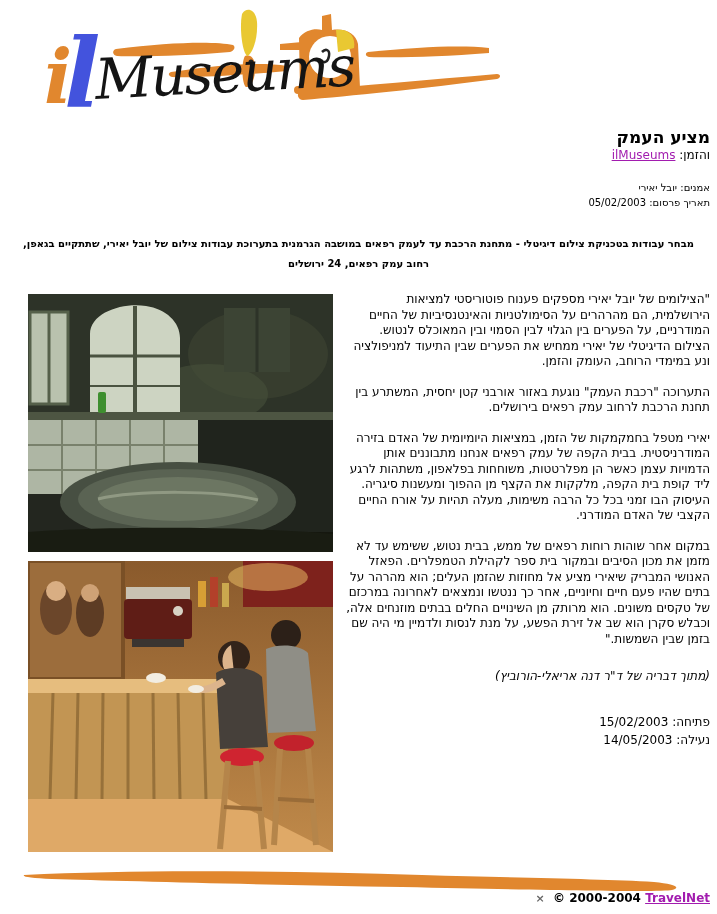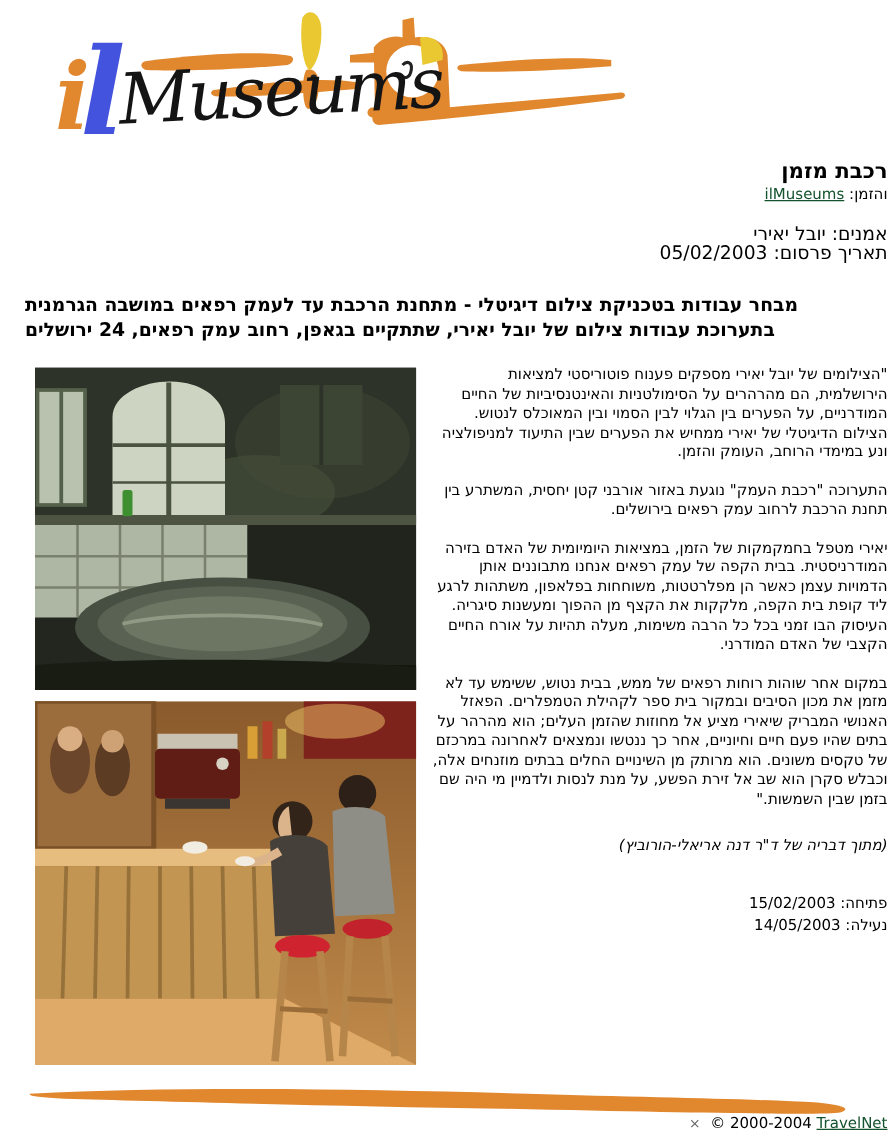--- a/index.html
+++ b/index.html
@@ -2,35 +2,35 @@
 <html lang="he"><head>
 <meta charset="utf-8">
 <style>
   html,body{margin:0;padding:0;background:#fff;}
   .page{position:relative;width:717px;height:914px;background:#fff;overflow:hidden;
         font-family:"DejaVu Sans",sans-serif;color:#000;}
   .logo-wrap{position:absolute;left:0;top:0;width:717px;height:126px;cursor:pointer;}
   .title-block{position:absolute;right:7px;top:128px;text-align:right;direction:rtl;}
   .page-title{font-size:17px;font-weight:bold;margin:0;line-height:19px;}
   .source-line{font-size:12px;margin-top:1px;}
-  .link{color:#14532d;text-decoration:underline;cursor:pointer;}
+  .link{color:#a21caf;text-decoration:underline;cursor:pointer;}
   .meta-block{position:absolute;right:7px;top:180px;text-align:right;direction:rtl;
-              font-size:15px;line-height:15px;}
-  .intro{position:absolute;left:20px;right:20px;top:234px;direction:rtl;text-align:left;
-         font-weight:bold;font-size:15px;line-height:20px;}
+              font-size:10px;line-height:15px;}
+  .intro{position:absolute;left:20px;right:20px;top:234px;direction:rtl;text-align:center;
+         font-weight:bold;font-size:10px;line-height:20px;}
   .photos{position:absolute;left:28px;top:294px;width:305px;}
   .photo{display:block;width:305px;margin:0 0 9px 0;line-height:0;}
   .article{position:absolute;left:345px;right:7px;top:292px;direction:rtl;text-align:right;
            font-size:12px;line-height:15.5px;}
   .article p{margin:0 0 15px 0;}
   .attribution{font-style:italic;margin-top:22px;}
   .dates{position:absolute;right:7px;top:713px;direction:rtl;text-align:right;
          font-size:12px;line-height:18px;}
   .footer-brush{position:absolute;left:22px;top:866px;width:672px;height:28px;line-height:0;}
-  .copyright{position:absolute;right:7px;top:891px;font-size:12px;direction:ltr;text-align:center;}
+  .copyright{position:absolute;right:7px;top:891px;font-size:12px;direction:ltr;text-align:center;font-weight:bold;}
   .copyright .marker{color:#666;font-size:11px;margin-right:4px;}
   svg text.logo-script{letter-spacing:-2px;}
 </style>
 </head>
 <body>
 
 <div class="page">
 
   <div class="logo-wrap">
     <svg width="717" height="126" viewBox="0 0 717 126">
@@ -51,21 +51,21 @@
       <circle cx="251" cy="62" r="2.5" fill="#222222"></circle>
       <path d="M322,52 C326,48 330,50 329,56 C328,62 324,64 321,60" stroke="#222222" stroke-width="2.5" fill="none"></path>
 
       <text x="44" y="103" font-size="74" fill="#E1872E" font-family="'DejaVu Serif',serif" font-style="italic" font-weight="bold">i</text>
       <text x="64" y="107" font-size="96" fill="#4353DD" font-family="'DejaVu Serif',serif" font-style="italic" font-weight="bold">l</text>
       <text x="96" y="99" font-size="56" fill="#141414" font-family="'DejaVu Serif',serif" font-style="italic" class="logo-script" transform="rotate(-3 96 99)">Museums</text>
     </svg>
   </div>
 
   <div class="title-block">
-    <h1 class="page-title">רכבת מזמן</h1>
+    <h1 class="page-title">מציע העמק</h1>
     <div class="source-line">
       <span>והזמן:</span>
       <span class="link">ilMuseums</span>
     </div>
   </div>
 
   <div class="meta-block">
     <div>אמנים: יובל יאירי</div>
     <div>תאריך פרסום: 05/02/2003</div>
   </div>

